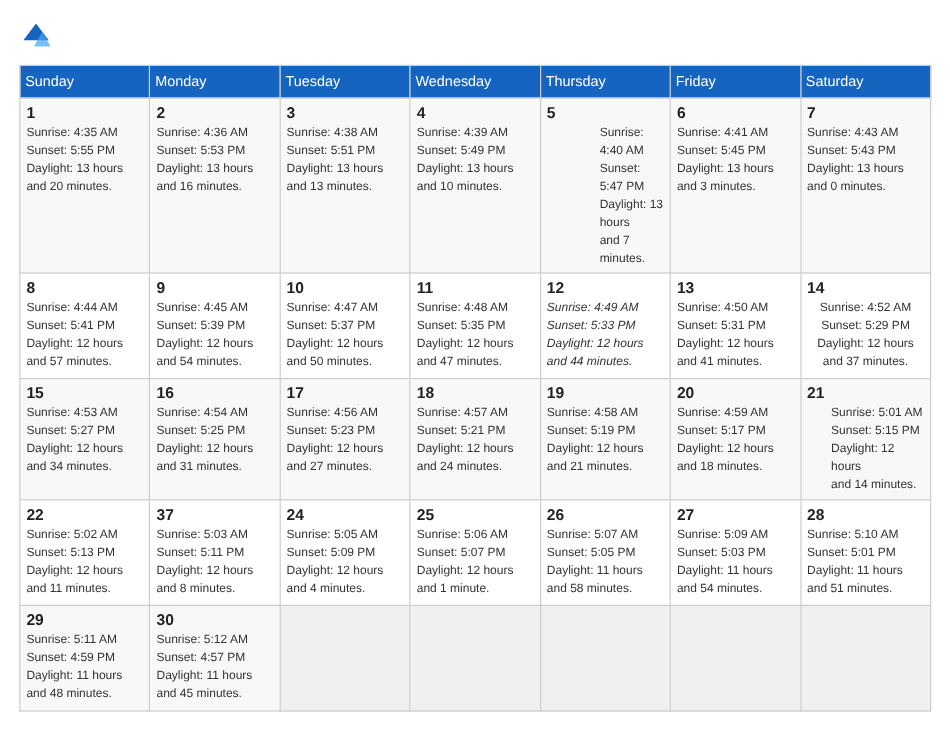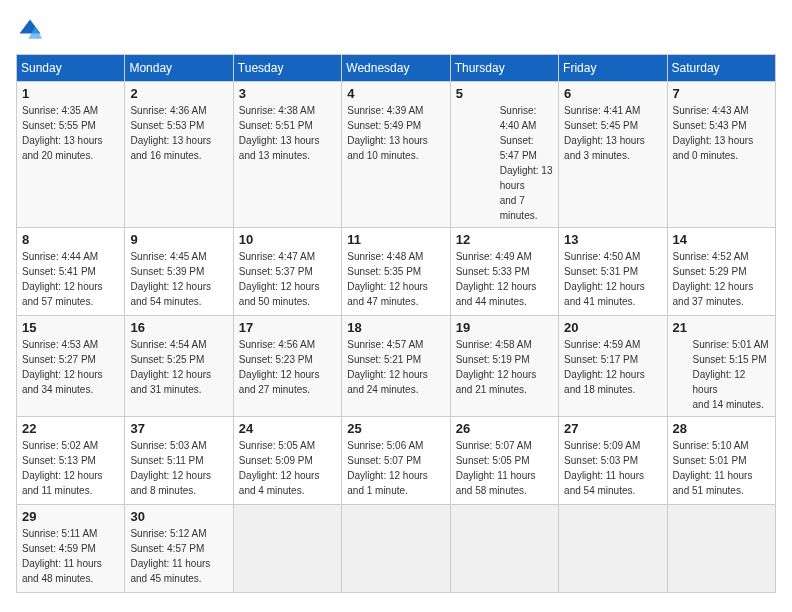--- a/index.html
+++ b/index.html
@@ -192,35 +192,35 @@
         </td>
         <td>
           <span class="day-num">11</span>
           <div class="day-info" style="white-space: pre-line;">Sunrise: 4:48 AM
 Sunset: 5:35 PM
 Daylight: 12 hours
 and 47 minutes.</div>
         </td>
         <td>
           <span class="day-num">12</span>
-          <div class="day-info" style="white-space: pre-line;">Sunrise: 4:49 AM
+          <div class="day-info" style="white-space: pre-line; font-style: italic;">Sunrise: 4:49 AM
 Sunset: 5:33 PM
 Daylight: 12 hours
 and 44 minutes.</div>
         </td>
         <td>
           <span class="day-num">13</span>
           <div class="day-info" style="white-space: pre-line;">Sunrise: 4:50 AM
 Sunset: 5:31 PM
 Daylight: 12 hours
 and 41 minutes.</div>
         </td>
         <td>
           <span class="day-num">14</span>
-          <div class="day-info" style="white-space: pre-line;">Sunrise: 4:52 AM
+          <div class="day-info" style="white-space: pre-line; text-align: center;">Sunrise: 4:52 AM
 Sunset: 5:29 PM
 Daylight: 12 hours
 and 37 minutes.</div>
         </td>
       </tr>
       <tr>
         <td>
           <span class="day-num">15</span>
           <div class="day-info" style="white-space: pre-line;">Sunrise: 4:53 AM
 Sunset: 5:27 PM

